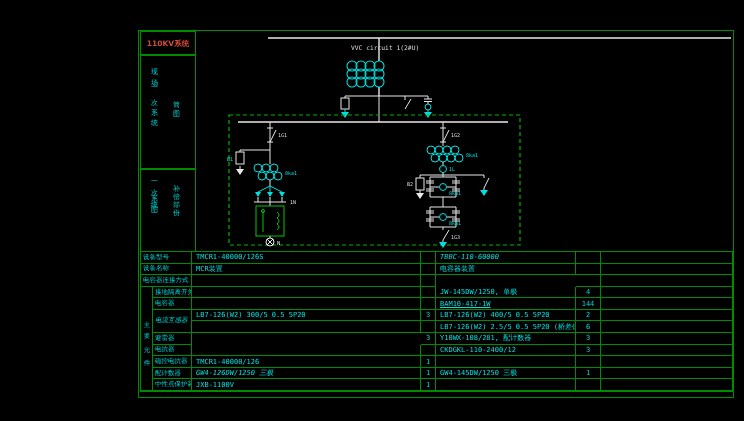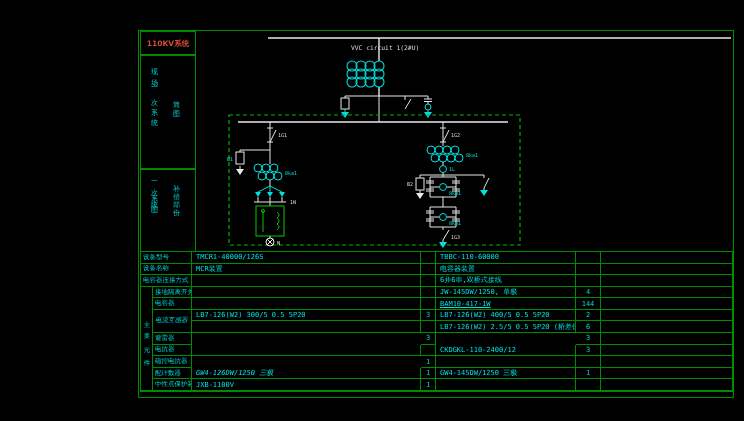--- a/index.html
+++ b/index.html
@@ -237,33 +237,32 @@
       </g>
       <text x="313" y="209" font-size="5" fill="#dcdcdc">1G3</text>
     </g>
   </svg>
 
   <div id="spec-table">
       <div class="tc grp" style="grid-area: 4 / 1 / 13 / 2;">主要元件</div>
       <div class="tc lbl" style="grid-area: 1 / 1 / 2 / 3;">设备型号</div>
       <div class="tc v" style="grid-area: 1 / 3;">TMCR1-40000/126S</div>
       <div class="tc q" style="grid-area: 1 / 4;"></div>
-      <div class="tc v" style="grid-area: 1 / 5;">TBBC-110-60000</div>
+      <div class="tc v" style="grid-area: 1 / 5; font-style: italic;">TBBC-110-60000</div>
       <div class="tc q" style="grid-area: 1 / 6;"></div>
       <div class="tc rest" style="grid-area: 1 / 7;"></div>
       <div class="tc lbl" style="grid-area: 2 / 1 / 3 / 3;">设备名称</div>
       <div class="tc v" style="grid-area: 2 / 3;">MCR装置</div>
       <div class="tc q" style="grid-area: 2 / 4;"></div>
       <div class="tc v" style="grid-area: 2 / 5;">电容器装置</div>
       <div class="tc q" style="grid-area: 2 / 6;"></div>
       <div class="tc rest" style="grid-area: 2 / 7;"></div>
       <div class="tc lbl" style="grid-area: 3 / 1 / 4 / 3;">电容器连接方式</div>
       <div class="tc v" style="grid-area: 3 / 3;"></div>
       <div class="tc q" style="grid-area: 3 / 4;"></div>
-      <div class="tc v" style="grid-area: 3 / 5;">6并6串,双桥式接线</div>
       <div class="tc q" style="grid-area: 3 / 6;"></div>
       <div class="tc rest" style="grid-area: 3 / 7;"></div>
       <div class="tc lbl" style="grid-area: 4 / 2 / 5 / 3;">接地隔离开关</div>
       <div class="tc v" style="grid-area: 4 / 3;"></div>
       <div class="tc q" style="grid-area: 4 / 4;"></div>
       <div class="tc v" style="grid-area: 4 / 5;">JW-145DW/1250, 单极</div>
       <div class="tc q" style="grid-area: 4 / 6;">4</div>
       <div class="tc rest" style="grid-area: 4 / 7;"></div>
       <div class="tc lbl" style="grid-area: 5 / 2 / 6 / 3;">电容器</div>
       <div class="tc v" style="grid-area: 5 / 3;"></div>
@@ -277,29 +276,31 @@
       <div class="tc v" style="grid-area: 6 / 5;">LB7-126(W2) 400/5 0.5 5P20</div>
       <div class="tc q" style="grid-area: 6 / 6;">2</div>
       <div class="tc rest" style="grid-area: 6 / 7;"></div>
       <div class="tc v" style="grid-area: 7 / 3;"></div>
       <div class="tc q" style="grid-area: 7 / 4;"></div>
       <div class="tc v" style="grid-area: 7 / 5;">LB7-126(W2) 2.5/5 0.5 5P20 (桥差保护)</div>
       <div class="tc q" style="grid-area: 7 / 6;">6</div>
       <div class="tc rest" style="grid-area: 7 / 7;"></div>
       <div class="tc lbl" style="grid-area: 8 / 2 / 9 / 3;">避雷器</div>
       <div class="tc q" style="grid-area: 8 / 4;">3</div>
+      <div class="tc v" style="grid-area: 8 / 5;">Y10WX-108/281, 配计数器</div>
       <div class="tc q" style="grid-area: 8 / 6;">3</div>
       <div class="tc rest" style="grid-area: 8 / 7;"></div>
       <div class="tc lbl" style="grid-area: 9 / 2 / 10 / 3;">电抗器</div>
       <div class="tc v" style="grid-area: 9 / 3;"></div>
       <div class="tc q" style="grid-area: 9 / 4;"></div>
       <div class="tc v" style="grid-area: 9 / 5;">CKDGKL-110-2400/12</div>
       <div class="tc q" style="grid-area: 9 / 6;">3</div>
       <div class="tc rest" style="grid-area: 9 / 7;"></div>
       <div class="tc lbl" style="grid-area: 10 / 2 / 11 / 3;">磁控电抗器</div>
+      <div class="tc v" style="grid-area: 10 / 3;">TMCR1-40000/126</div>
       <div class="tc q" style="grid-area: 10 / 4;">1</div>
       <div class="tc v" style="grid-area: 10 / 5;"></div>
       <div class="tc q" style="grid-area: 10 / 6;"></div>
       <div class="tc rest" style="grid-area: 10 / 7;"></div>
       <div class="tc lbl" style="grid-area: 11 / 2 / 12 / 3;">配计数器</div>
       <div class="tc v" style="grid-area: 11 / 3; font-style: italic;">GW4-126DW/1250 三极</div>
       <div class="tc q" style="grid-area: 11 / 4;">1</div>
       <div class="tc v" style="grid-area: 11 / 5;">GW4-145DW/1250 三极</div>
       <div class="tc q" style="grid-area: 11 / 6;">1</div>
       <div class="tc rest" style="grid-area: 11 / 7;"></div>

